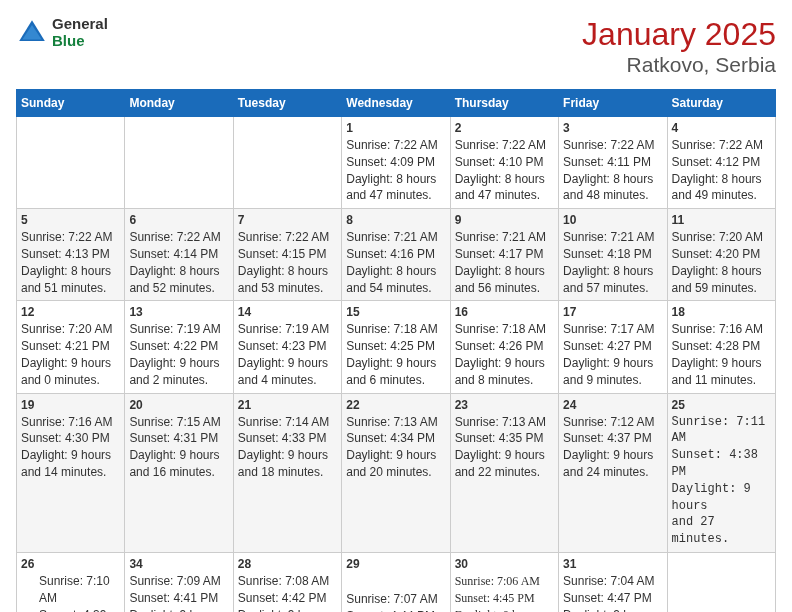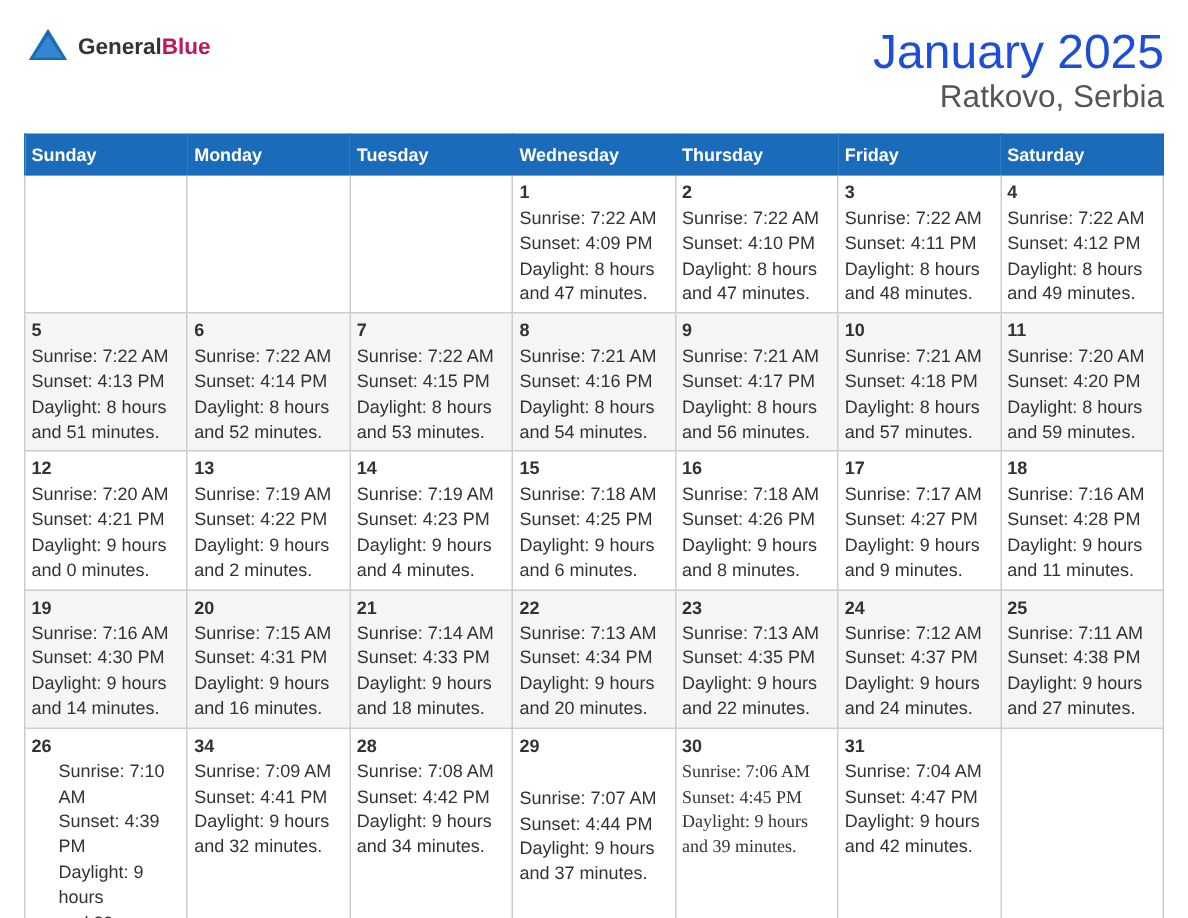--- a/index.html
+++ b/index.html
@@ -16,45 +16,45 @@
       align-items: flex-start;
       margin-bottom: 12px;
     }
     .logo {
       display: flex;
       align-items: center;
       gap: 4px;
     }
     .logo-text {
       display: flex;
-      flex-direction: row;
+      flex-direction: column;
       line-height: 1.1;
       justify-content: center;
     }
     .logo-general {
       font-size: 15px;
       font-weight: bold;
       color: #333;
     }
     .logo-blue {
       font-size: 15px;
       font-weight: bold;
-      color: #be185d;
+      color: #15803d;
     }
     .logo-icon {
       width: 32px;
       height: 32px;
     }
     .title-block {
       text-align: right;
     }
     .title-month {
       font-size: 32px;
       font-weight: normal;
-      color: #1d4ed8;
+      color: #b91c1c;
     }
     .title-location {
       font-size: 21px;
       color: #555;
     }
     .calendar {
       width: 100%;
       border-collapse: collapse;
       font-size: 11px;
     }
@@ -299,21 +299,21 @@
         </td>
         <td>
           <div class="day-number">24</div>
           <div class="day-info" style="white-space: pre-line;">Sunrise: 7:12 AM
 Sunset: 4:37 PM
 Daylight: 9 hours
 and 24 minutes.</div>
         </td>
         <td>
           <div class="day-number">25</div>
-          <div class="day-info" style="white-space: pre-line;">Sunrise: 7:11 AM
+          <div class="day-info" style="white-space: pre-line; font-family: Liberation Mono, monospace;">Sunrise: 7:11 AM
 Sunset: 4:38 PM
 Daylight: 9 hours
 and 27 minutes.</div>
         </td>
       </tr>
       <tr>
         <td>
           <div class="day-number">26</div>
           <div class="day-info" style="white-space: pre-line; margin-left: 18px;">Sunrise: 7:10 AM
 Sunset: 4:39 PM

